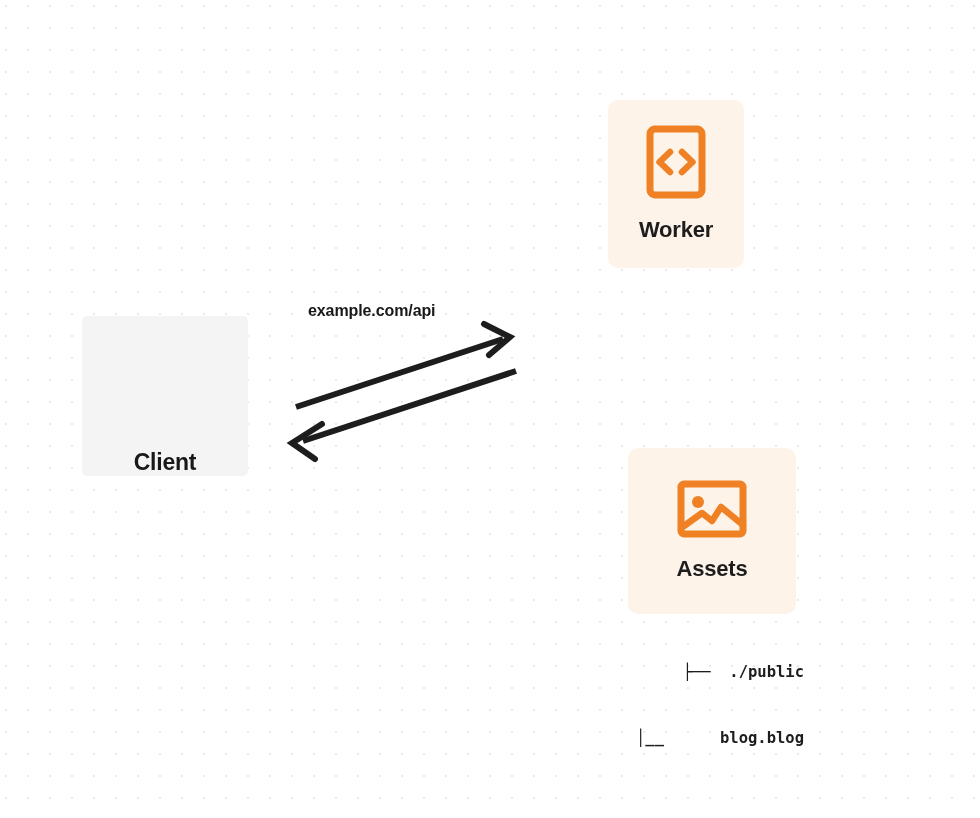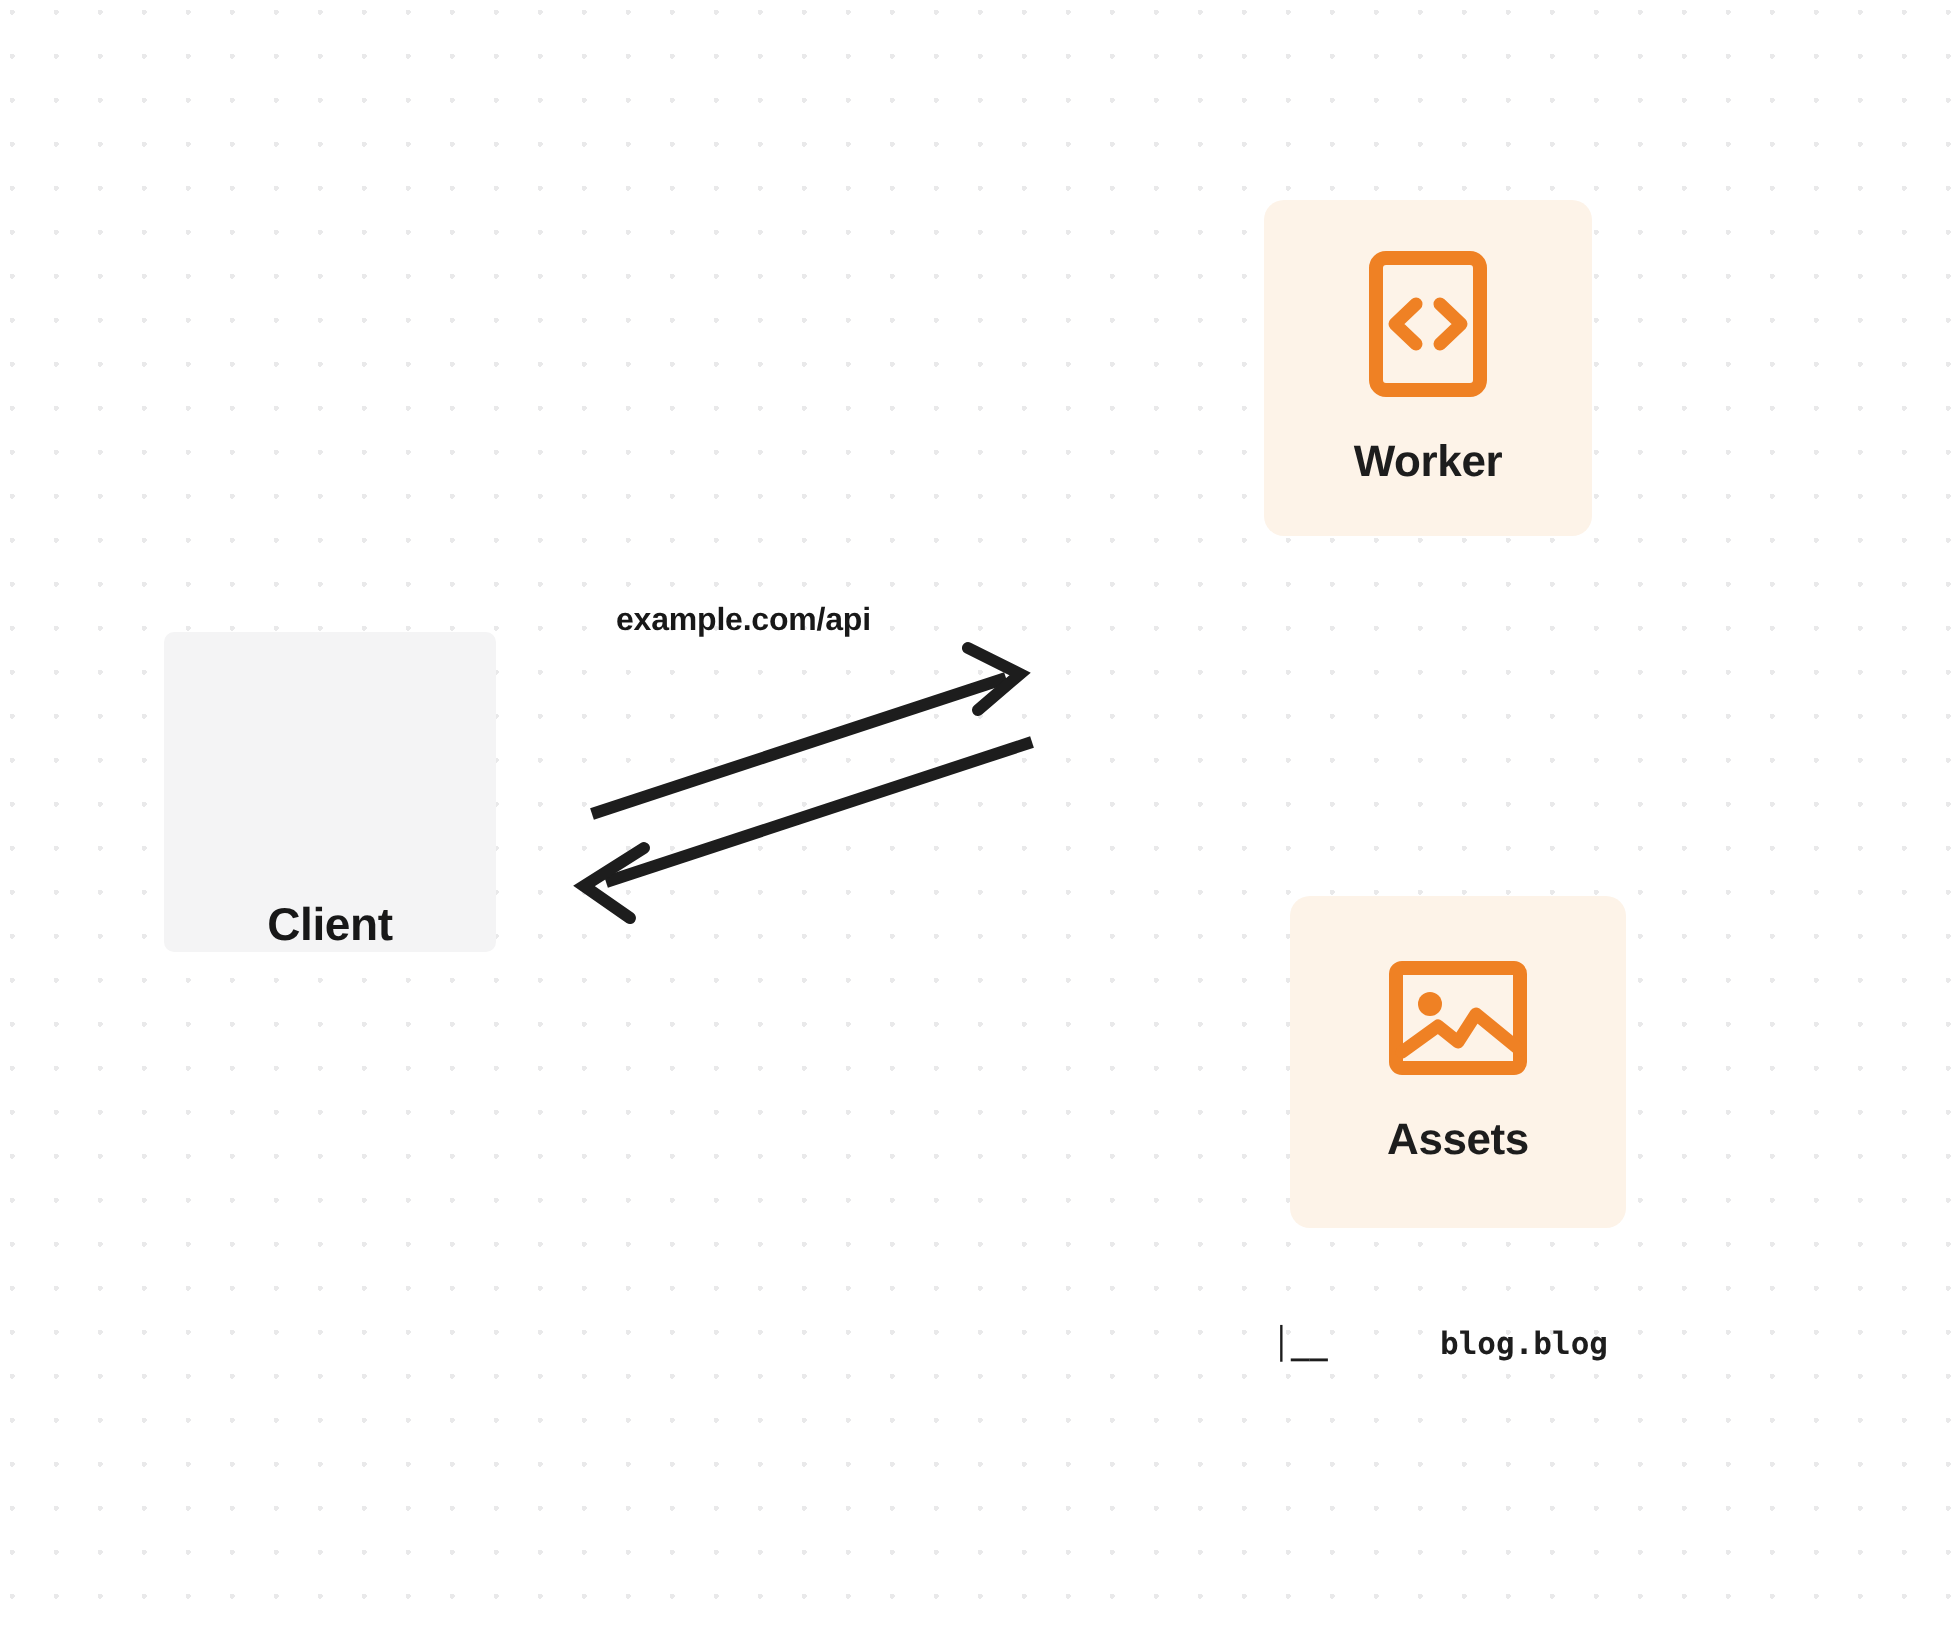--- a/index.html
+++ b/index.html
@@ -73,31 +73,30 @@
   .card {
     position: absolute;
     background: #fdf3e8;
     border-radius: 10px;
     display: flex;
     flex-direction: column;
     align-items: center;
     justify-content: center;
   }
   .card-worker {
-    left: 632px;
+    left: 608px;
     top: 100px;
-    width: 164px;
+    width: 136px;
     height: 168px;
   }
   .card-assets {
     left: 628px;
     top: 448px;
     width: 168px;
     height: 166px;
-    margin-left: 17px;
   }
   .card-icon {
     display: block;
     margin-bottom: 14px;
   }
   .card-label {
     font-size: 22px;
     font-weight: bold;
     color: #1d1d1d;
     letter-spacing: -0.2px;
@@ -181,17 +180,18 @@
       <svg width="70" height="58" viewBox="0 0 70 58" xmlns="http://www.w3.org/2000/svg">
         <rect x="4" y="4" width="62" height="50" rx="3" ry="3" fill="none" stroke="#ef8124" stroke-width="7"></rect>
         <circle cx="21" cy="22" r="6" fill="#ef8124"></circle>
         <polyline points="7,46 25,33 35,41 44,27 66,45" fill="none" stroke="#ef8124" stroke-width="6.5" stroke-linecap="round" stroke-linejoin="round"></polyline>
       </svg>
     </span>
     <span class="card-label">Assets</span>
   </div>
 
   <div class="file-tree">
+    <div>├──  ./public</div>
     <div>│__      blog.blog</div>
     
   </div>
 
 </div>
 
 </body></html>

